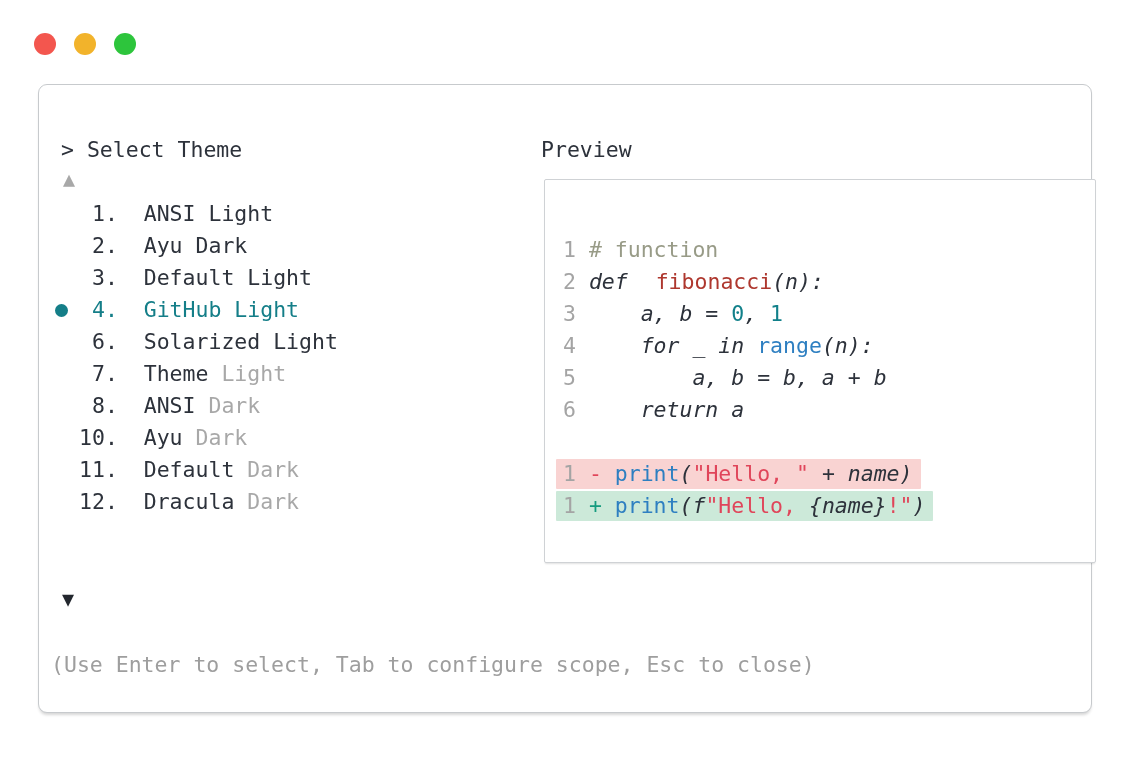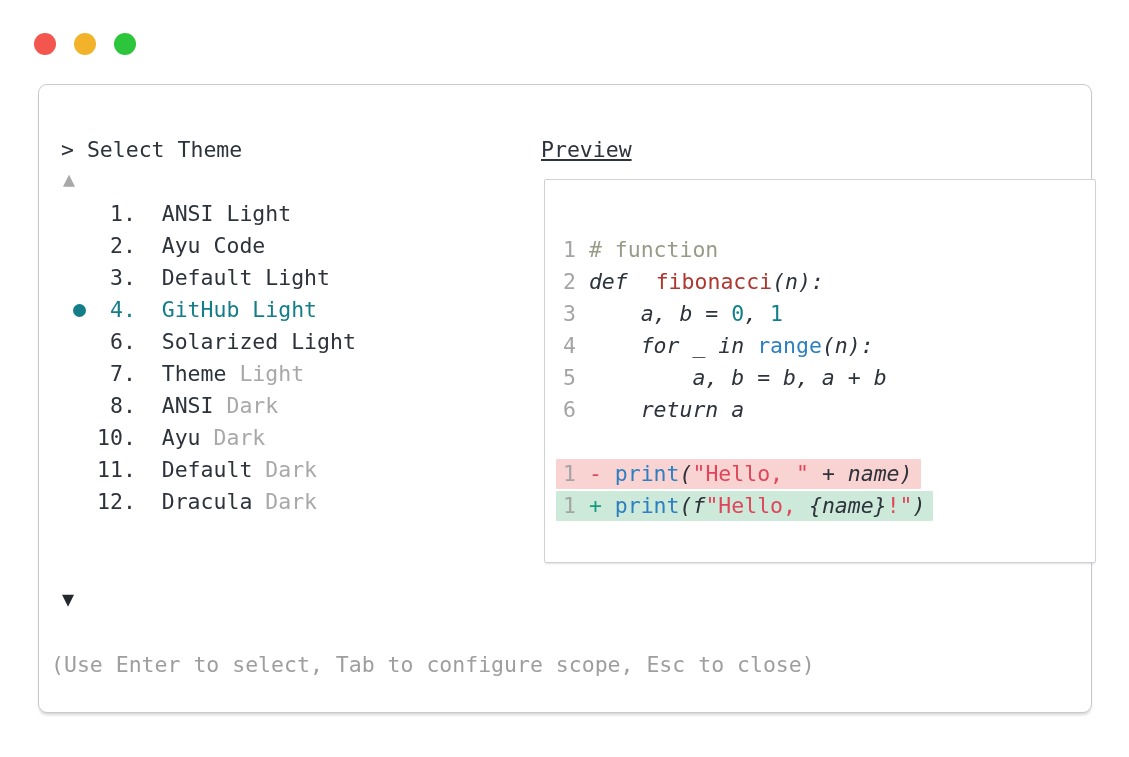--- a/index.html
+++ b/index.html
@@ -16,30 +16,30 @@
   .dot.maximize{background:var(--traffic-maximize);}
 
   
   .panel{
     position:absolute;left:38px;top:84px;width:1052px;height:627px;
     border:1.5px solid var(--border);border-radius:9px;background:#fff;
     box-shadow:0 3px 3px -1px rgba(0,0,0,.16);
   }
 
   .prompt{position:absolute;left:22px;top:49px;height:32px;line-height:32px;white-space:pre;}
-  .preview-label{position:absolute;left:502px;top:49px;height:32px;line-height:32px;text-decoration:underline;}
+  .preview-label{position:absolute;left:502px;top:49px;height:32px;line-height:32px;}
 
   .scroll-up{position:absolute;left:24px;top:78px;height:32px;line-height:32px;
     color:var(--gray);font-size:20px;cursor:default;}
   .scroll-down{position:absolute;left:23px;top:498px;height:32px;line-height:32px;
     color:#23272e;font-size:20px;cursor:default;}
 
   
   .theme-list{position:absolute;left:40px;top:113px;}
-  .row{position:relative;height:32px;line-height:32px;white-space:pre;margin-left:18px;}
+  .row{position:relative;height:32px;line-height:32px;white-space:pre;}
   .row .num{display:inline-block;width:5ch;color:var(--text-dark);}
   .row .name{color:var(--text-dark);}
   .row .variant{color:var(--gray);margin-left:1ch;}
   .row.selected .num,.row.selected .name{color:var(--accent);}
   .row .bullet{
     position:absolute;left:-24px;top:50%;margin-top:-6.5px;width:13px;height:13px;
     border-radius:50%;background:var(--accent);
   }
 
   .footer{position:absolute;left:12px;top:564px;height:32px;line-height:32px;
@@ -88,21 +88,21 @@
   <div class="panel">
 
     <div class="prompt">&gt; Select Theme</div>
 
     <div class="preview-label">Preview</div>
 
     <div class="scroll-up">▲</div>
 
     <div class="theme-list">
         <div class="row"><span class="num"> 1.</span><span class="name">ANSI Light</span></div>
-        <div class="row"><span class="num"> 2.</span><span class="name">Ayu Code</span></div>
+        <div class="row"><span class="num"> 2.</span><span class="name">Ayu Dark</span></div>
         <div class="row"><span class="num"> 3.</span><span class="name">Default Light</span></div>
         <div class="row selected"><span class="bullet"></span><span class="num"> 4.</span><span class="name">GitHub Light</span></div>
         <div class="row"><span class="num"> 6.</span><span class="name">Solarized Light</span></div>
         <div class="row"><span class="num"> 7.</span><span class="name">Theme</span><span class="variant">Light</span></div>
         <div class="row"><span class="num"> 8.</span><span class="name">ANSI</span><span class="variant">Dark</span></div>
         <div class="row"><span class="num">10.</span><span class="name">Ayu</span><span class="variant">Dark</span></div>
         <div class="row"><span class="num">11.</span><span class="name">Default</span><span class="variant">Dark</span></div>
         <div class="row"><span class="num">12.</span><span class="name">Dracula</span><span class="variant">Dark</span></div>
       </div>
 

